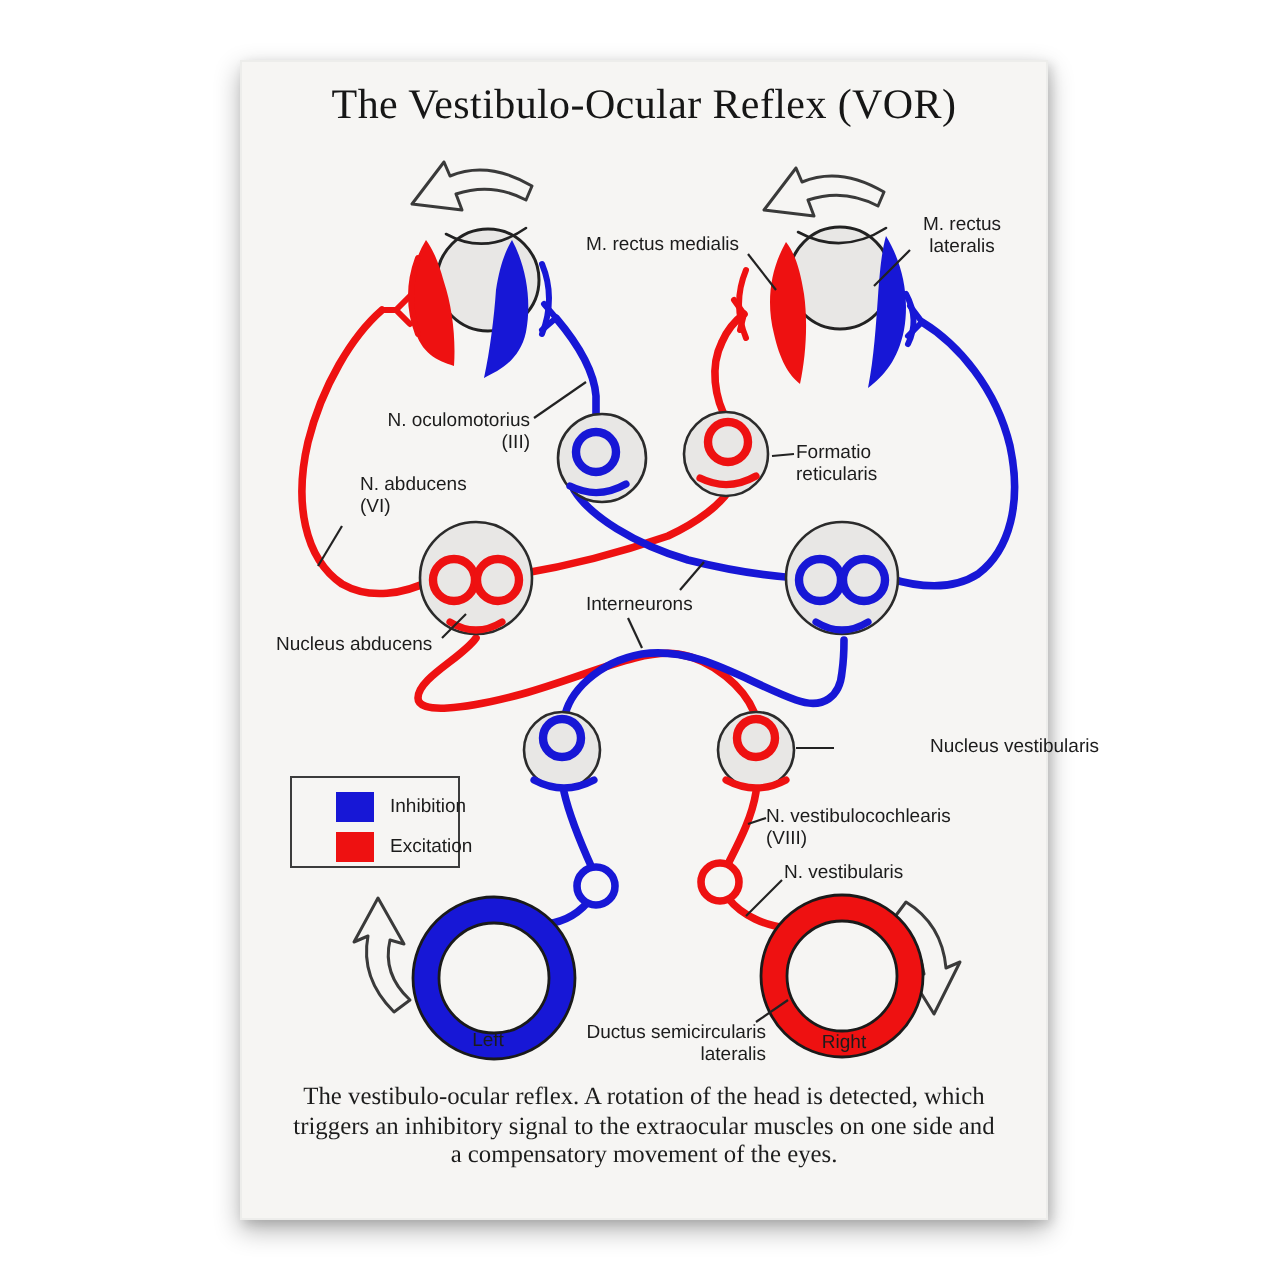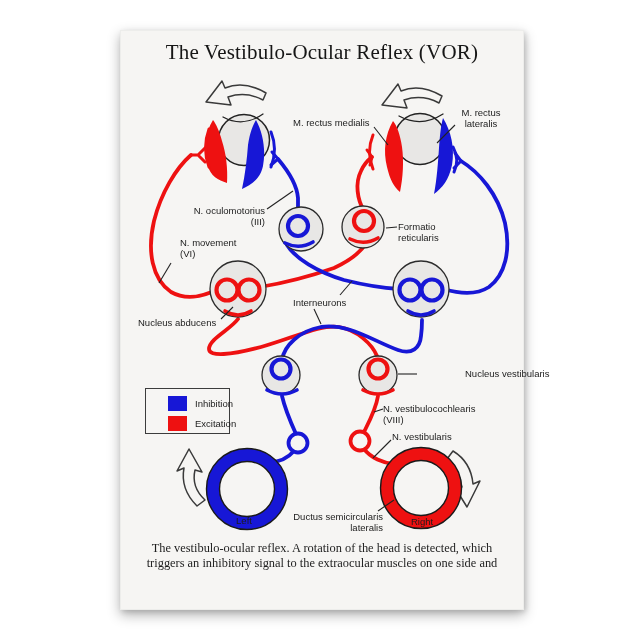--- a/index.html
+++ b/index.html
@@ -175,21 +175,21 @@
     <div>N. oculomotorius</div>
     <div>(III)</div>
   </div>
 
   <div class="lbl" style="left:277px;top:190px;">
     <div>Formatio</div>
     <div>reticularis</div>
   </div>
 
   <div class="lbl" style="left:59px;top:206px;">
-    <div>N. movement</div>
+    <div>N. abducens</div>
     <div>(VI)</div>
   </div>
 
   <div class="lbl" style="left:17px;top:286px;">Nucleus abducens</div>
 
   <div class="lbl" style="left:172px;top:266px;">Interneurons</div>
 
   <div class="lbl" style="left:299px;top:337px;padding-left:45px;">Nucleus vestibularis</div>
 
   <div class="lbl" style="left:262px;top:372px;">
@@ -214,15 +214,16 @@
     </div>
     <div class="legend-row r2">
       <span class="swatch exc"></span>
       <span class="t">Excitation</span>
     </div>
   </div>
 
   <div class="caption">
     <div>The vestibulo-ocular reflex. A rotation of the head is detected, which</div>
     <div>triggers an inhibitory signal to the extraocular muscles on one side and</div>
+    <div>a compensatory movement of the eyes.</div>
   </div>
 
 </div>
 
 </body></html>

